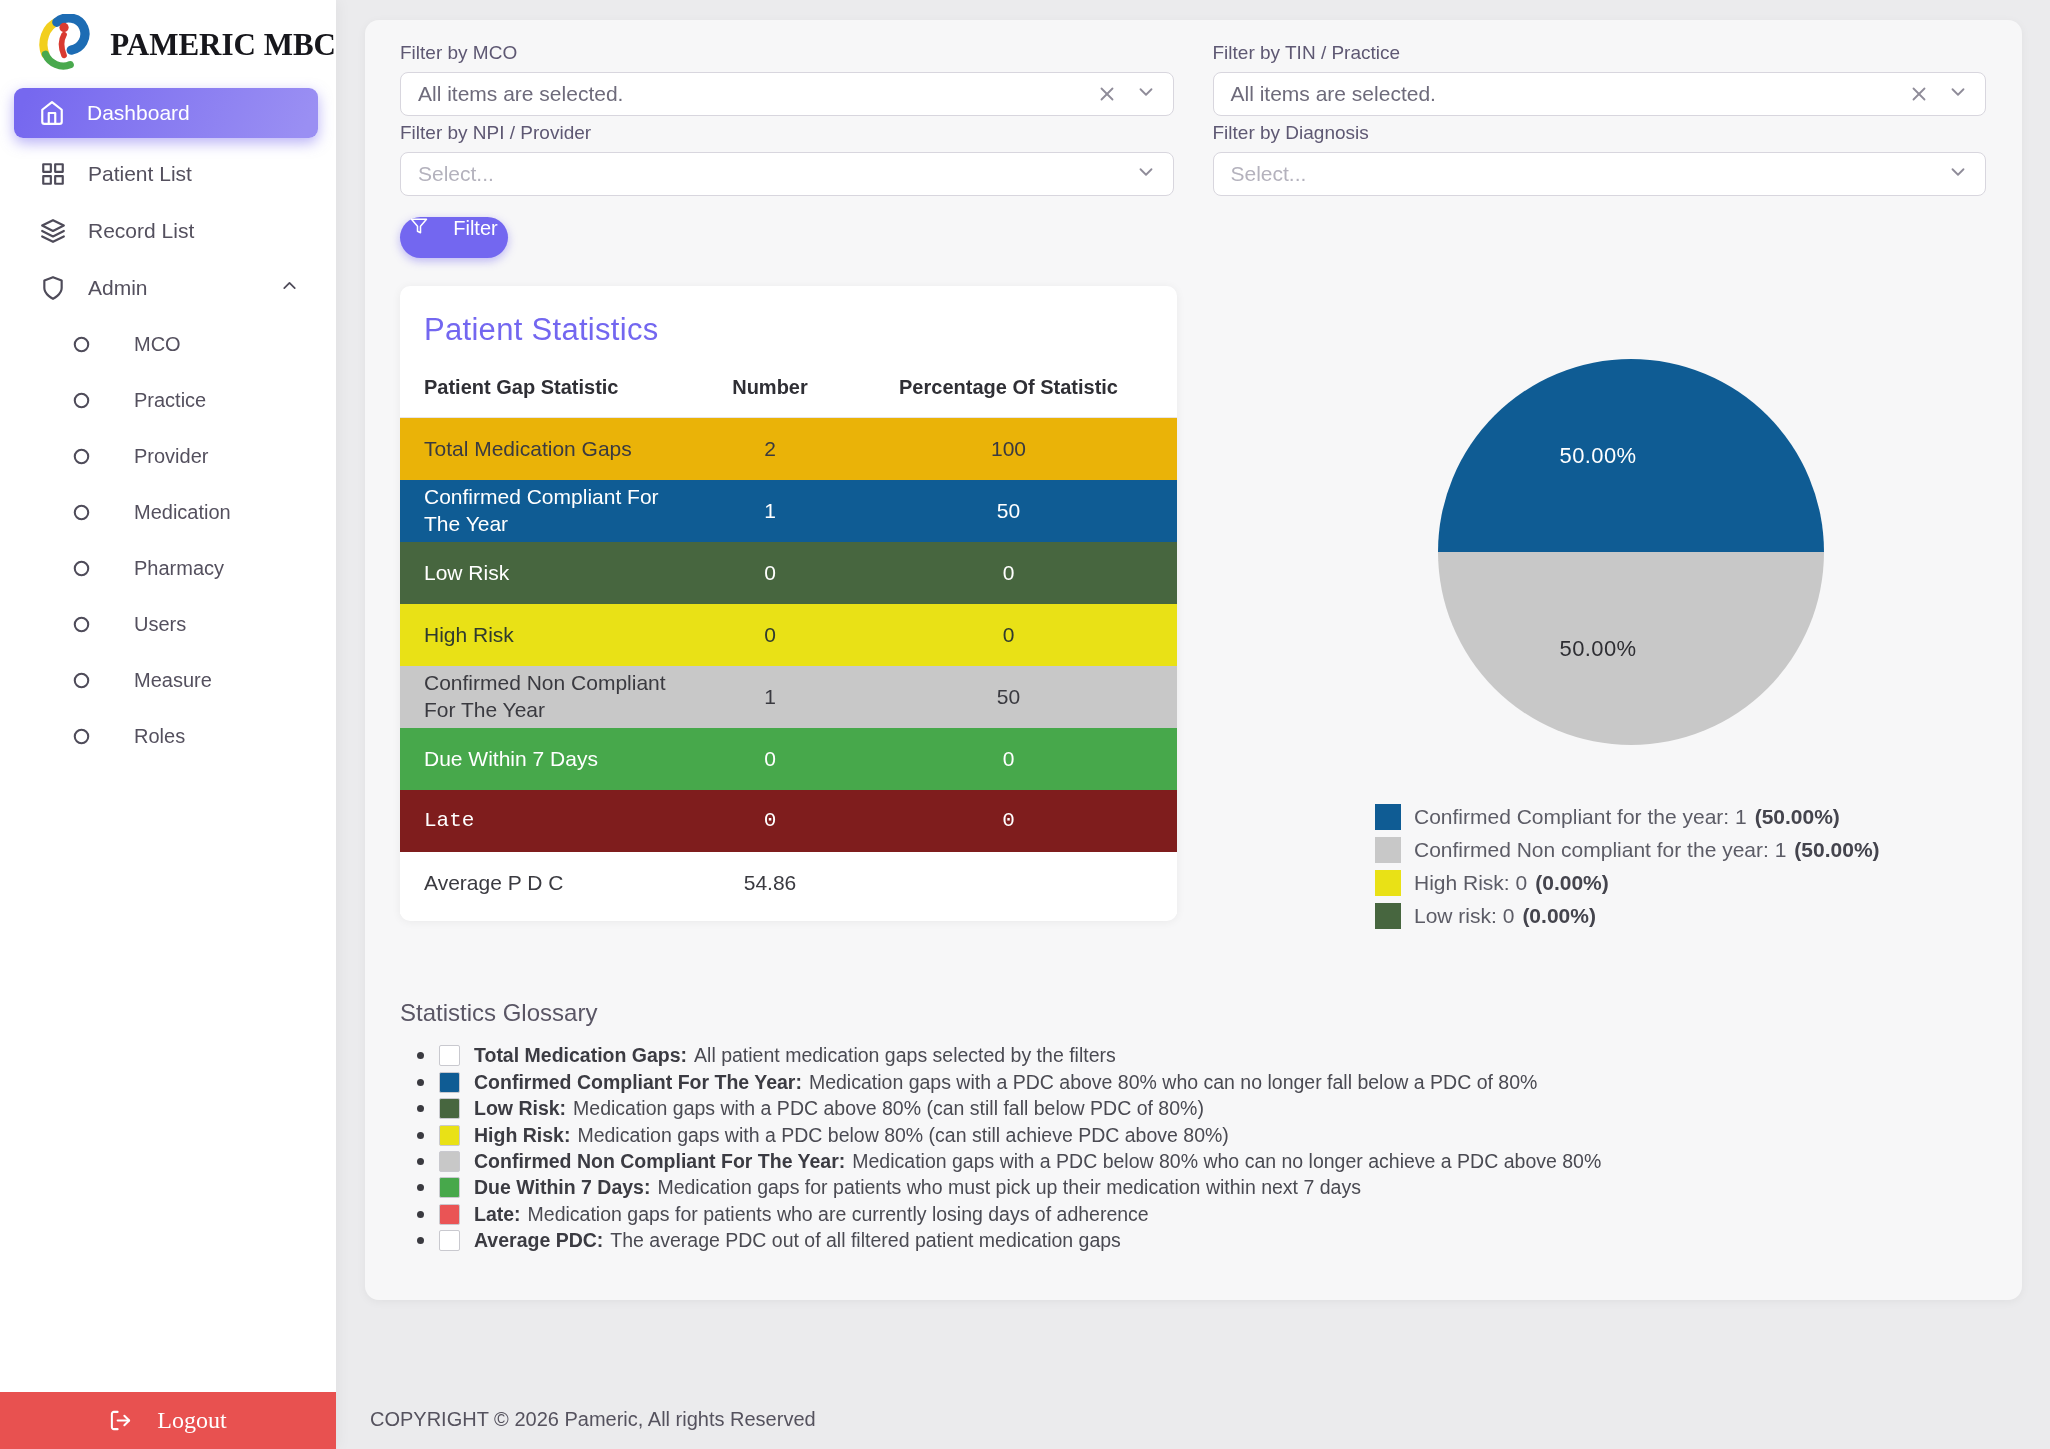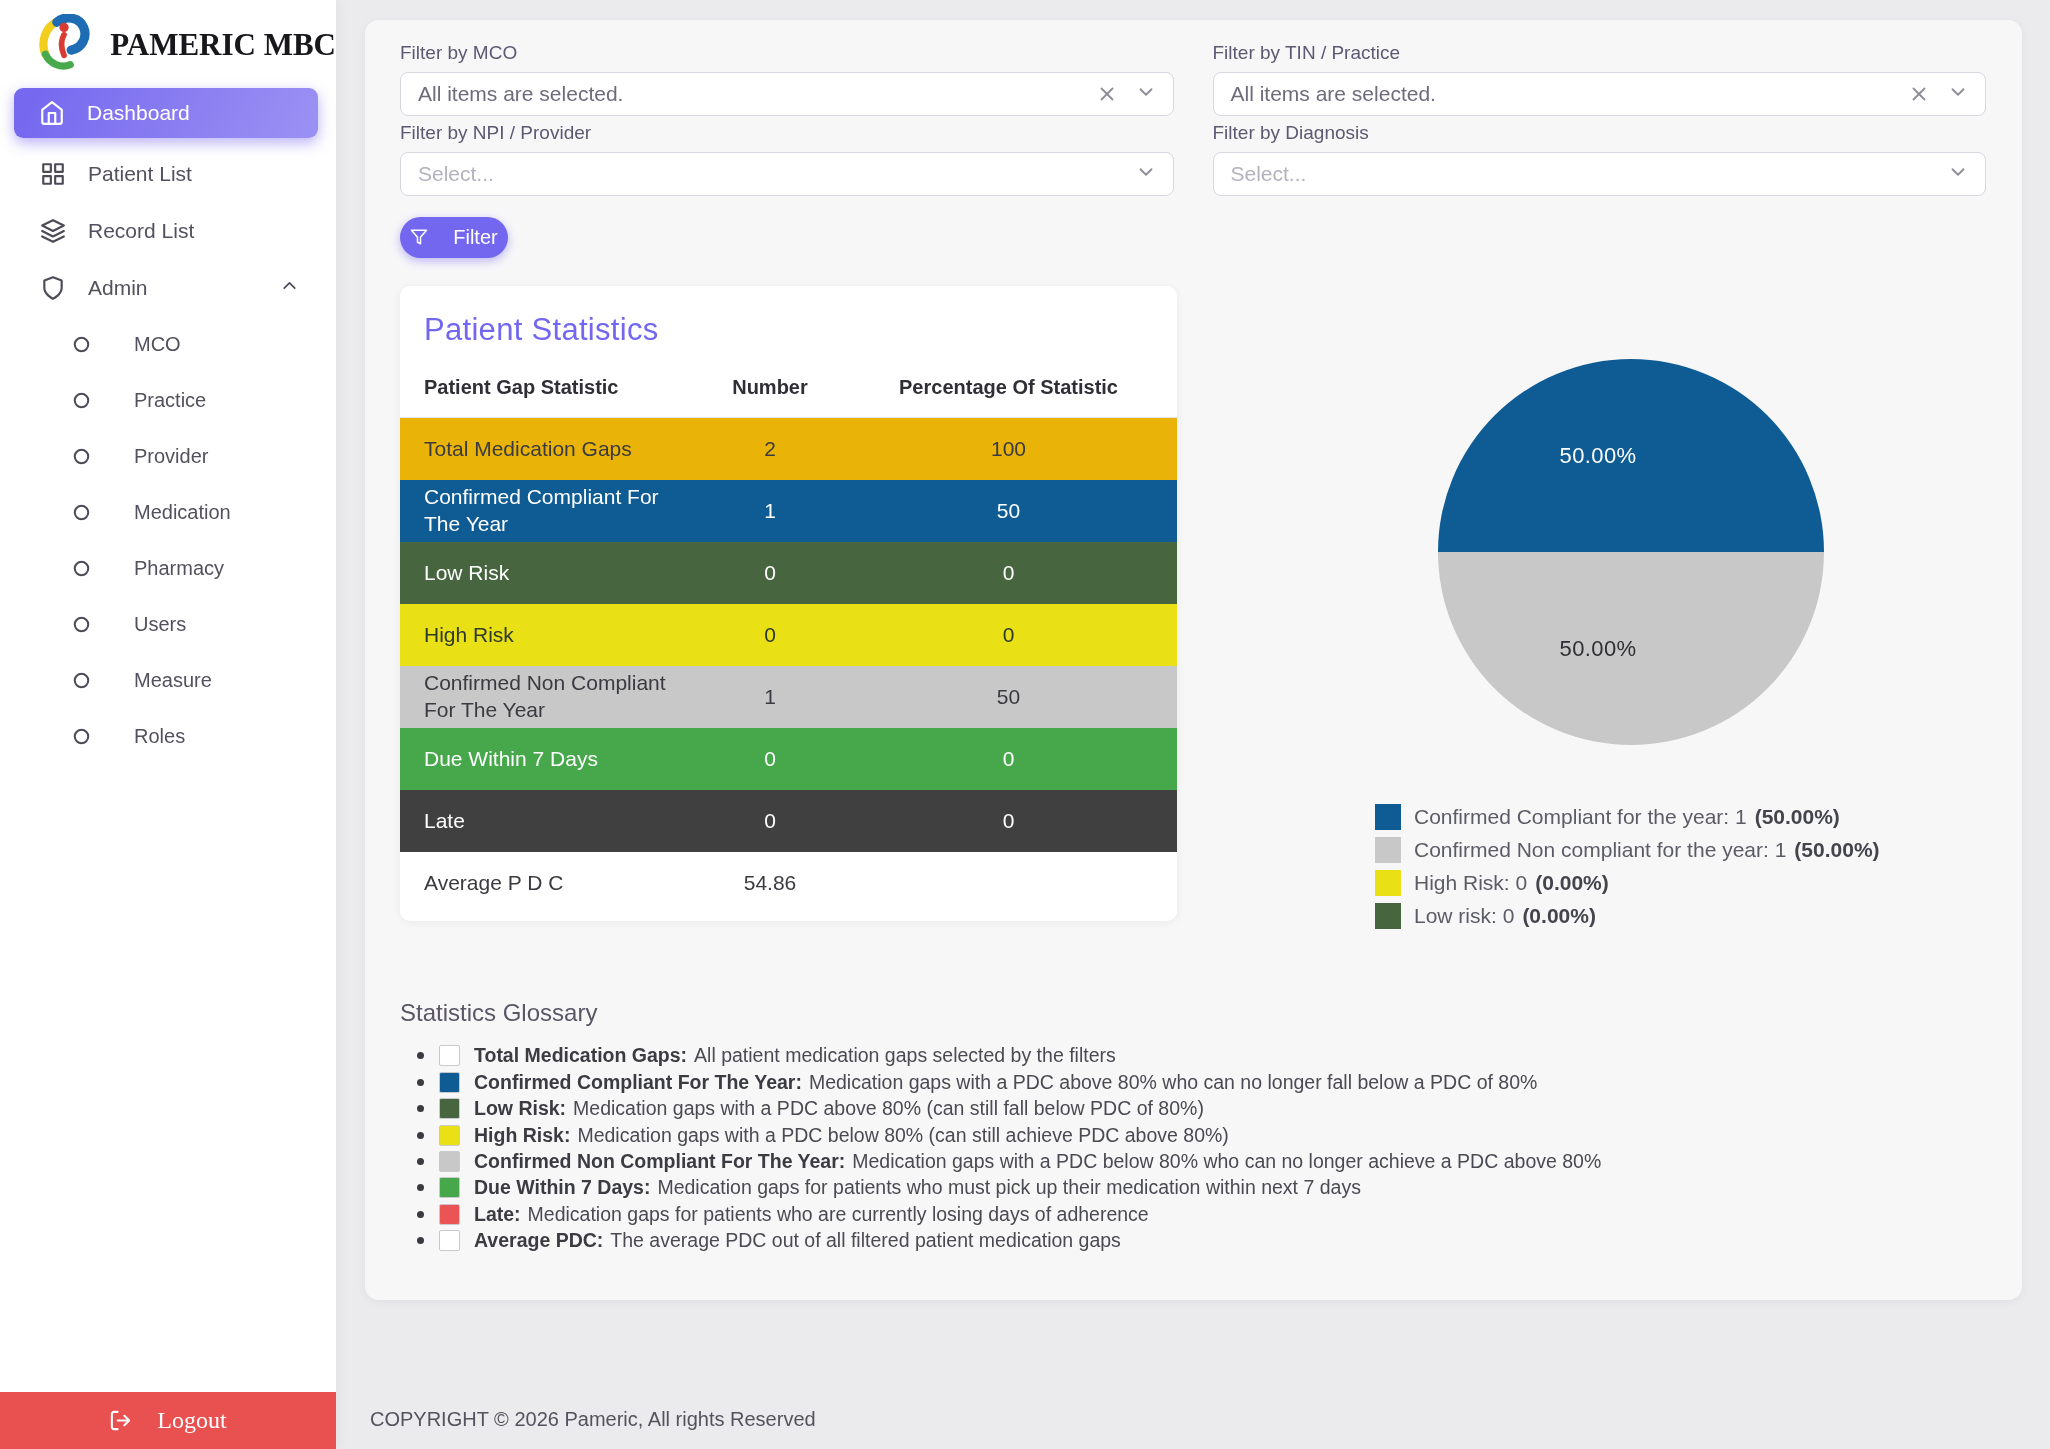--- a/index.html
+++ b/index.html
@@ -29,21 +29,21 @@
 
   
   .filters { display:grid; grid-template-columns:1fr 1fr; column-gap:39px; }
   .fgroup { margin-bottom:4px; }
   .flabel { font-size:19px; line-height:1.15; color:#5e5873; margin:2px 0 8px; }
   .fselect { height:44px; background:#fff; border:1px solid #d8d6de; border-radius:8px; display:flex; align-items:center; padding:0 16px 0 17px; cursor:pointer; }
   .fvalue { font-size:21px; color:#6e6b7b; flex:1; }
   .fvalue.placeholder { color:#b4b2bd; }
   .fselect svg { width:22px; height:22px; stroke:#8f8c99; fill:none; stroke-width:2; stroke-linecap:round; stroke-linejoin:round; }
   .fclear { margin-right:17px; display:flex; }
-  .filter-btn { margin-top:17px; width:108px; height:41px; border-radius:21px; background:#7367f0; border:none; color:#fff; font-size:20px; font-family:inherit; display:flex; align-items:center; justify-content:center; gap:25px; cursor:pointer; box-shadow:0 3px 10px rgba(115,103,240,.45); }
+  .filter-btn { margin-top:17px; width:108px; height:41px; border-radius:21px; background:#7367f0; border:none; color:#fff; font-size:20px; font-family:inherit; display:flex; justify-content:center; gap:25px; cursor:pointer; box-shadow:0 3px 10px rgba(115,103,240,.45); }
   .filter-btn svg { width:18px; height:18px; stroke:#fff; fill:none; stroke-width:2; stroke-linecap:round; stroke-linejoin:round; }
 
   
   .content-row { display:flex; margin-top:28px; }
   .stats-card { width:777px; background:#fff; border-radius:10px; box-shadow:0 1px 10px rgba(0,0,0,.06); padding-top:20px; height:635px; }
   .stats-title { font-size:31px; color:#7367f0; font-weight:500; margin:6px 0 0 24px; letter-spacing:.3px; }
   .thead, .trow { display:grid; grid-template-columns:300px 140px 1fr; }
   .thead { margin-top:28px; padding-bottom:18px; border-bottom:1px solid #e6e4ec; font-size:20px; font-weight:700; color:#2f2f35; align-items:end; }
   .c1 { padding-left:24px; }
   .c2, .c3 { text-align:center; }
@@ -280,21 +280,21 @@
         <div class="trow" style="background-color: rgb(200, 200, 200); color: rgb(58, 58, 64);">
           <div class="c1">Confirmed Non Compliant For The Year</div>
           <div class="c2">1</div>
           <div class="c3">50</div>
         </div>
         <div class="trow" style="background-color: rgb(71, 168, 75); color: rgb(255, 255, 255);">
           <div class="c1">Due Within 7 Days</div>
           <div class="c2">0</div>
           <div class="c3">0</div>
         </div>
-        <div class="trow" style="background-color: #404040; color: rgb(255, 255, 255);">
+        <div class="trow" style="background-color: #7f1d1d; color: rgb(255, 255, 255); font-family: Liberation Mono, monospace;">
           <div class="c1">Late</div>
           <div class="c2">0</div>
           <div class="c3">0</div>
         </div>
         <div class="trow" style="background-color: rgb(255, 255, 255); color: rgb(58, 58, 64);">
           <div class="c1">Average P D C</div>
           <div class="c2">54.86</div>
           <div class="c3"></div>
         </div>
       </section>

